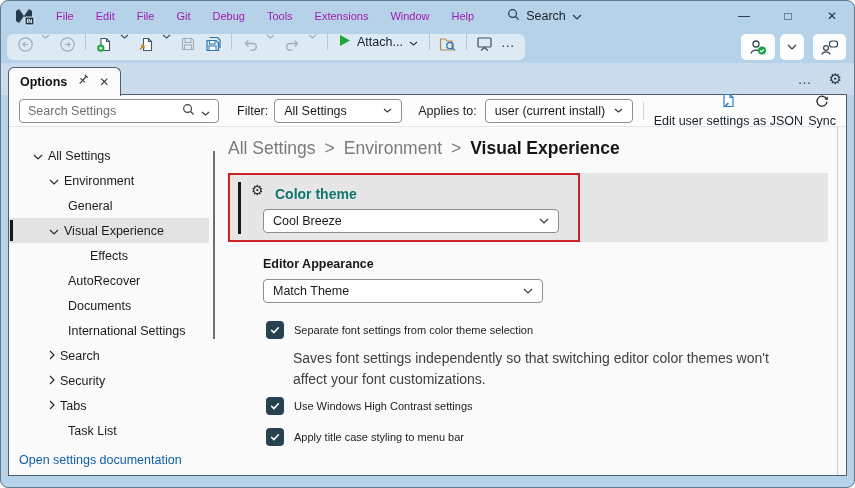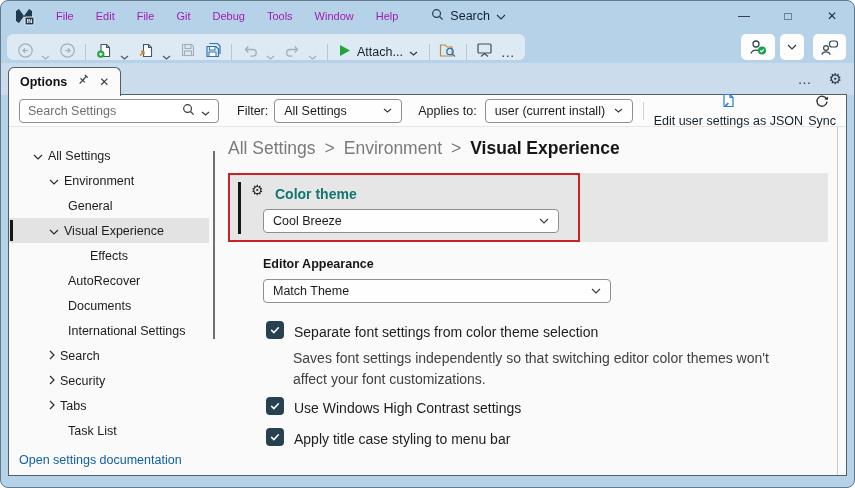--- a/index.html
+++ b/index.html
@@ -13,21 +13,21 @@
   .titlebar { position:absolute; top:0; left:0; right:0; height:30px; display:flex; align-items:center; }
   .logo { margin:0 10px 0 12px; display:flex; align-items:center; }
   .menu { display:flex; align-items:center; }
   .menu-item { font-size:11px; padding:4px 11px; color:#a21caf; cursor:default; }
   .tb-search { display:flex; align-items:center; gap:6px; margin-left:22px; font-size:12.5px; color:#14202b; }
   .win-controls { margin-left:auto; display:flex; height:30px; }
   .win-btn { width:44px; display:flex; align-items:center; justify-content:center; font-size:12px; color:#1f2a33; }
   
   .toolbar { position:absolute; top:30px; left:0; right:0; height:32px; }
   .tool-strip { position:absolute; left:6px; top:3px; height:26px; background:#dde9f3; border-radius:6px;
-    display:flex; align-items:flex-end; padding:0 9px; gap:7px; }
+    display:flex; align-items:flex-start; padding:0 9px; gap:7px; }
   .tsep { width:1px; height:16px; background:#b3c7d6; margin:0 2px; }
   .ticon { display:flex; align-items:center; justify-content:center; width:18px; height:20px; }
   .tchev { display:flex; align-items:center; width:10px; }
   .attach { display:flex; align-items:center; gap:6px; font-size:12.5px; color:#14202b; padding:0 2px; }
   .toolbar-right { position:absolute; right:8px; top:3px; height:26px; display:flex; gap:5px; }
   .wbtn { background:#fdfdfe; border-radius:5px; height:26px; display:flex; align-items:center; justify-content:center; padding:0 7px; }
   .overflow-dots { font-size:14px; color:#30414d; letter-spacing:1px; }
   
   .tabrow { position:absolute; top:62px; left:0; right:0; height:32px; background:#cbdcec; }
   .doc-tab { position:absolute; left:7px; top:4px; height:29px; min-width:108px; background:#fbfbfb;
@@ -64,24 +64,24 @@
   .panel-scroll { position:absolute; right:8px; top:0; bottom:0; width:1px; background:#cccccc; }
   .breadcrumb { position:absolute; left:19px; top:11px; font-size:17.5px; color:#7a7a7a; display:flex; gap:9px; align-items:center; }
   .breadcrumb .current { color:#161616; font-weight:600; }
   .ct-band { position:absolute; left:19px; top:46px; width:600px; height:69px; background:#e6e6e6; }
   .ct-annot { position:absolute; left:19px; top:46px; width:352px; height:69px; border:2px solid #cb2128; z-index:2; }
   .ct-indicator { position:absolute; left:29px; top:55px; width:3px; height:52px; background:#161616; z-index:3; }
   .ct-gear { position:absolute; left:42px; top:55px; font-size:14px; color:#2b2b2b; z-index:3; }
   .ct-label { position:absolute; left:66px; top:59px; font-size:14px; font-weight:700; color:#0f766e; z-index:3; }
   .ct-dd { position:absolute; left:54px; top:82px; width:296px; z-index:3; }
   .ea-label { position:absolute; left:54px; top:130px; font-size:12.5px; font-weight:700; color:#161616; }
-  .ea-dd { position:absolute; left:54px; top:152px; width:348px; }
+  .ea-dd { position:absolute; left:54px; top:152px; width:280px; }
   .cbx-row { position:absolute; left:57px; display:flex; gap:10px; align-items:flex-start; }
   .cbx { width:18px; height:18px; border-radius:4px; background:#274150; display:flex; align-items:center; justify-content:center; flex:none; }
-  .cbx-label { font-size:14px; color:#1d1d1d; padding-top:3px; }
+  .cbx-label { font-size:11px; color:#1d1d1d; padding-top:3px; }
   .cbx-desc { position:absolute; left:84px; top:221px; width:508px; font-size:14px; line-height:1.5; color:#404040; }
 </style>
 </head>
 <body>
 
 <div class="window">
 
   <div class="titlebar">
     <span class="logo">
       <svg width="22" height="22" viewBox="0 0 22 22">
@@ -90,20 +90,21 @@
         <text x="16.5" y="18.4" font-size="5.5" fill="#ffffff" text-anchor="middle" font-family="Liberation Sans, sans-serif" font-weight="bold">IN</text>
       </svg>
     </span>
     <nav class="menu">
       <span class="menu-item">File</span>
       <span class="menu-item">Edit</span>
       <span class="menu-item">File</span>
       <span class="menu-item">Git</span>
       <span class="menu-item">Debug</span>
       <span class="menu-item">Tools</span>
+      <span class="menu-item">Extensions</span>
       <span class="menu-item">Window</span>
       <span class="menu-item">Help</span>
     </nav>
     <div class="tb-search">
       <span>
         <svg width="13" height="13" viewBox="0 0 14 14">
             <circle cx="6" cy="6" r="4.2" fill="none" stroke="#2a3a46" stroke-width="1.3"></circle>
             <line x1="9.2" y1="9.2" x2="12.5" y2="12.5" stroke="#2a3a46" stroke-width="1.3"></line>
           </svg>
       </span>

